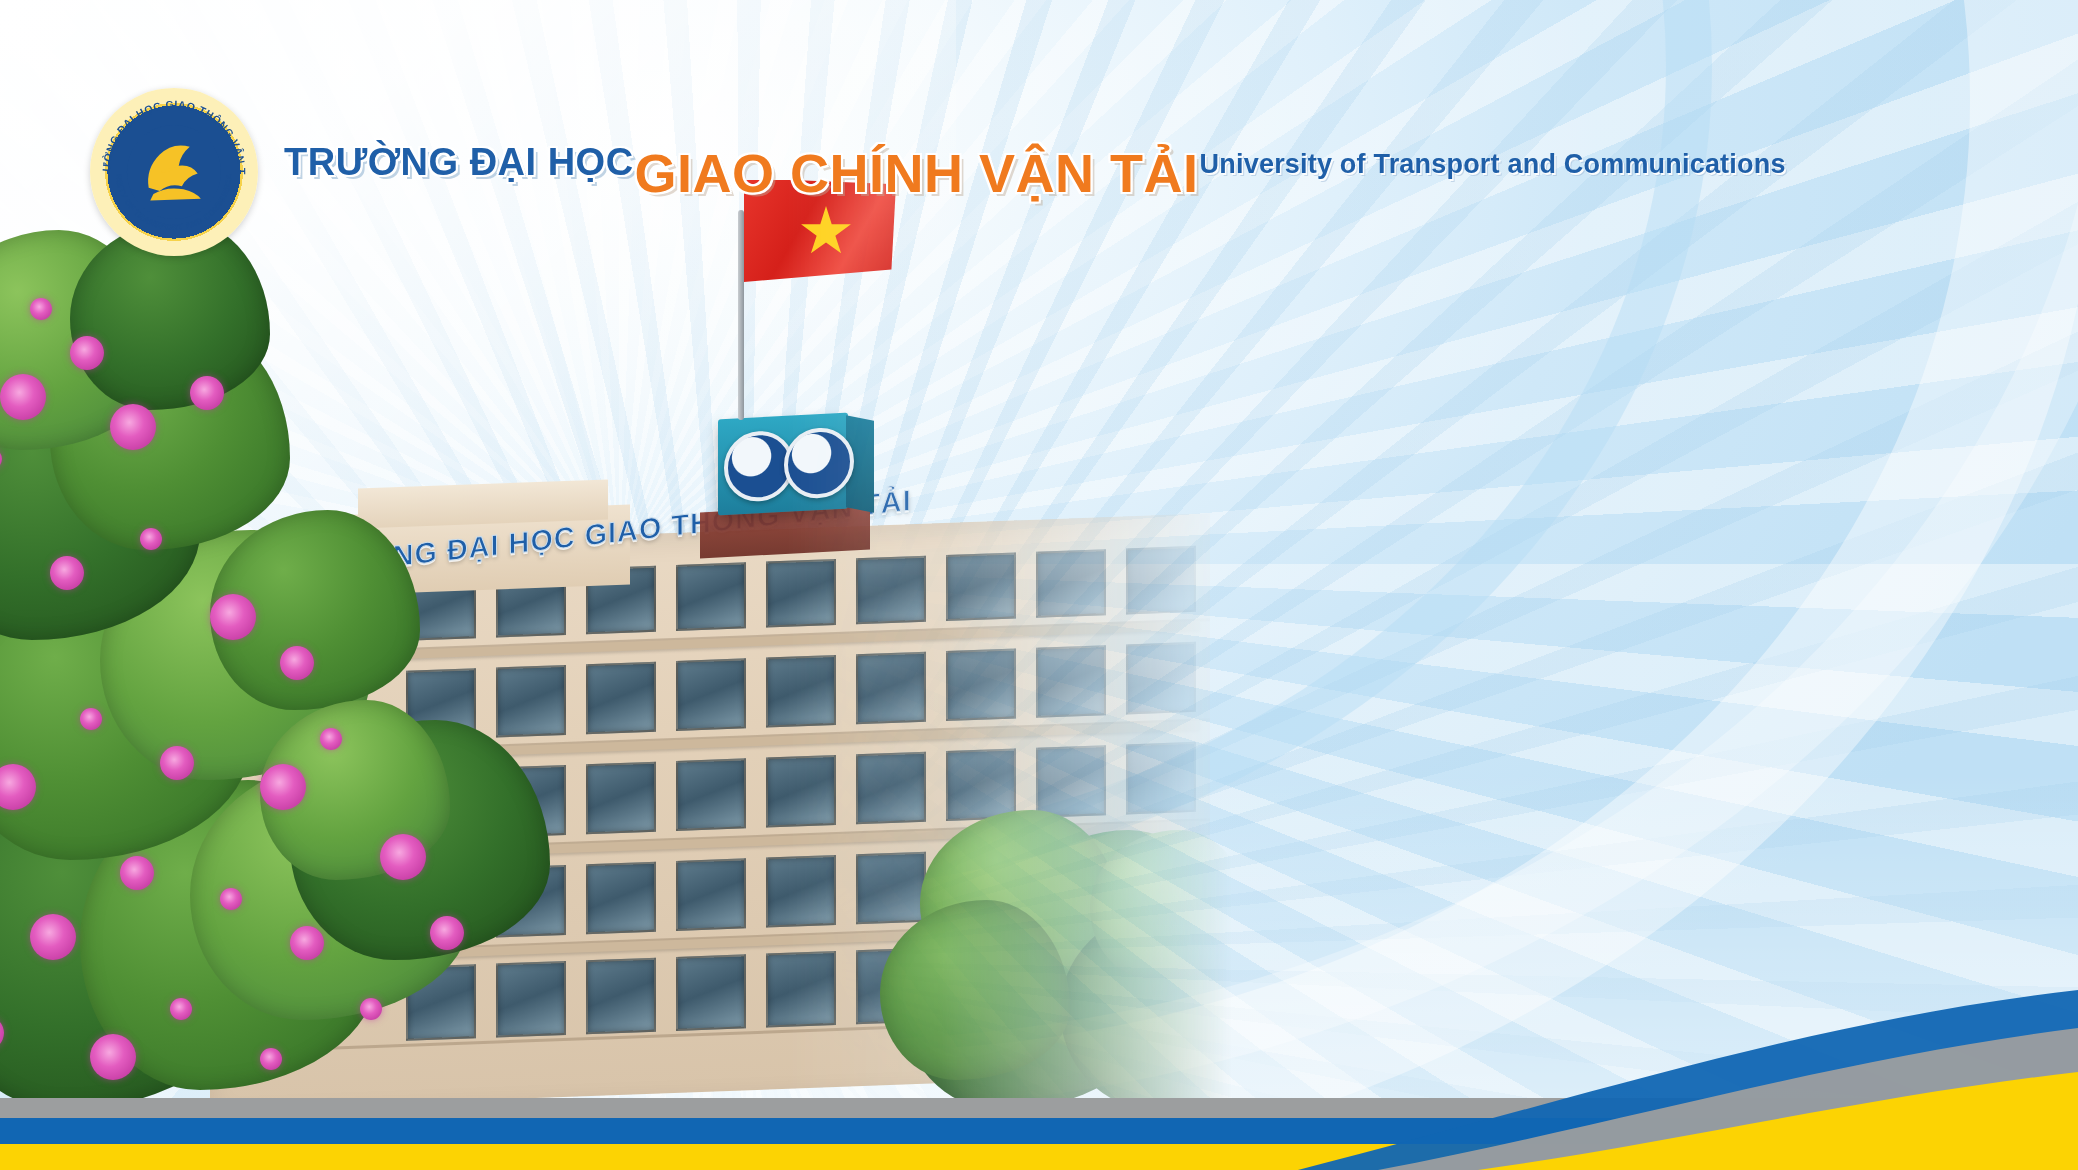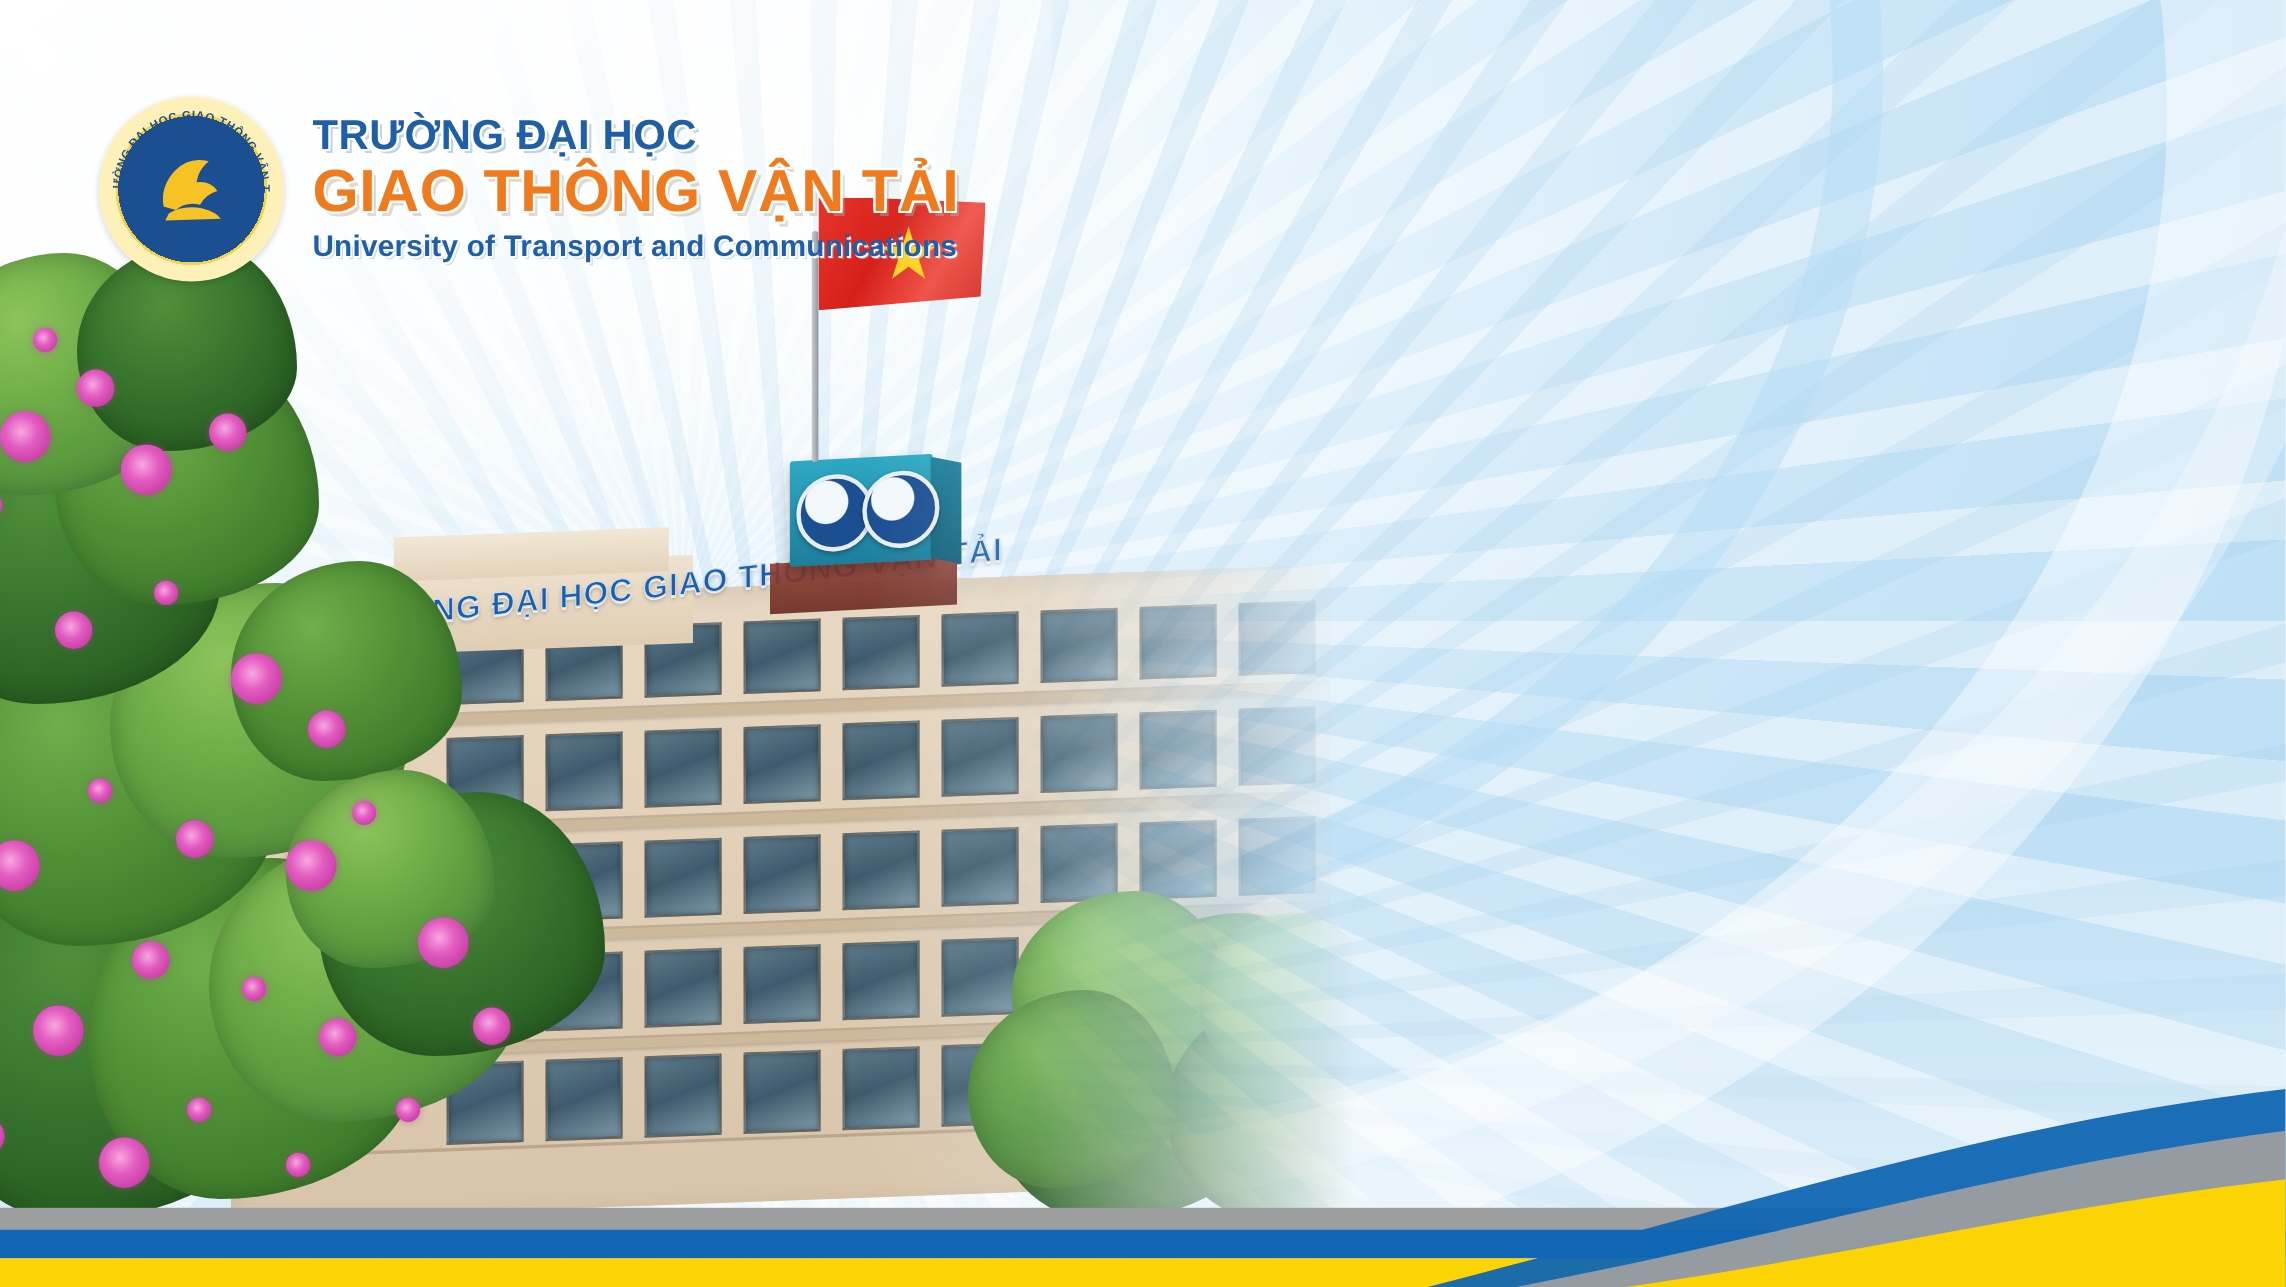--- a/index.html
+++ b/index.html
@@ -217,21 +217,21 @@
   }
   .seal-swan{
     position:absolute;left:50%;top:50%;transform:translate(-50%,-52%);
     width:84%;height:84%;
   }
   .seal-ring-text{
     position:absolute;inset:0;
     font-size:9.2px;font-weight:bold;fill:#1b4f92;letter-spacing:.4px;
   }
 
-  .inst-text{display:flex;flex-direction:column;gap:1px;}
+  .inst-text{display:flex;gap:1px;}
   .line-truong{
     font-size:38px;font-weight:bold;letter-spacing:.5px;color:#1f5fa8;
     text-shadow:
       2px 0 0 #fff,-2px 0 0 #fff,0 2px 0 #fff,0 -2px 0 #fff,
       2px 2px 0 #fff,-2px 2px 0 #fff,2px -2px 0 #fff,-2px -2px 0 #fff,
       4px 4px 0 rgba(140,175,205,.55);
     line-height:1.02;
   }
   .line-giao{
     font-size:54px;font-weight:bold;letter-spacing:.5px;color:#f07a1e;
@@ -456,21 +456,21 @@
         <svg class="seal-swan" viewBox="0 0 100 100">
           <path d="M18 72 Q14 48 32 30 Q48 14 70 20 Q58 30 56 44 Q72 42 80 54 Q66 58 60 70 Q44 66 32 76 Z" fill="#f6c226"></path>
           <path d="M24 80 Q40 70 62 74 Q78 78 84 86 L20 88 Z" fill="#f6c226"></path>
           <path d="M34 52 L58 46" stroke="#f6c226" stroke-width="3" stroke-dasharray="5 4" fill="none"></path>
         </svg>
       </div>
     </div>
 
     <div class="inst-text">
       <div class="line-truong">TRƯỜNG ĐẠI HỌC</div>
-      <div class="line-giao">GIAO THÔNG VẬN TẢI</div>
+      <div class="line-giao">GIAO CHÍNH VẬN TẢI</div>
       <div class="line-eng">University of Transport and Communications</div>
     </div>
   </div>
 
 
 
   <div class="footer-bars">
     <div class="bar grey"></div>
     <div class="bar blue"></div>
     <div class="bar yellow"></div>

